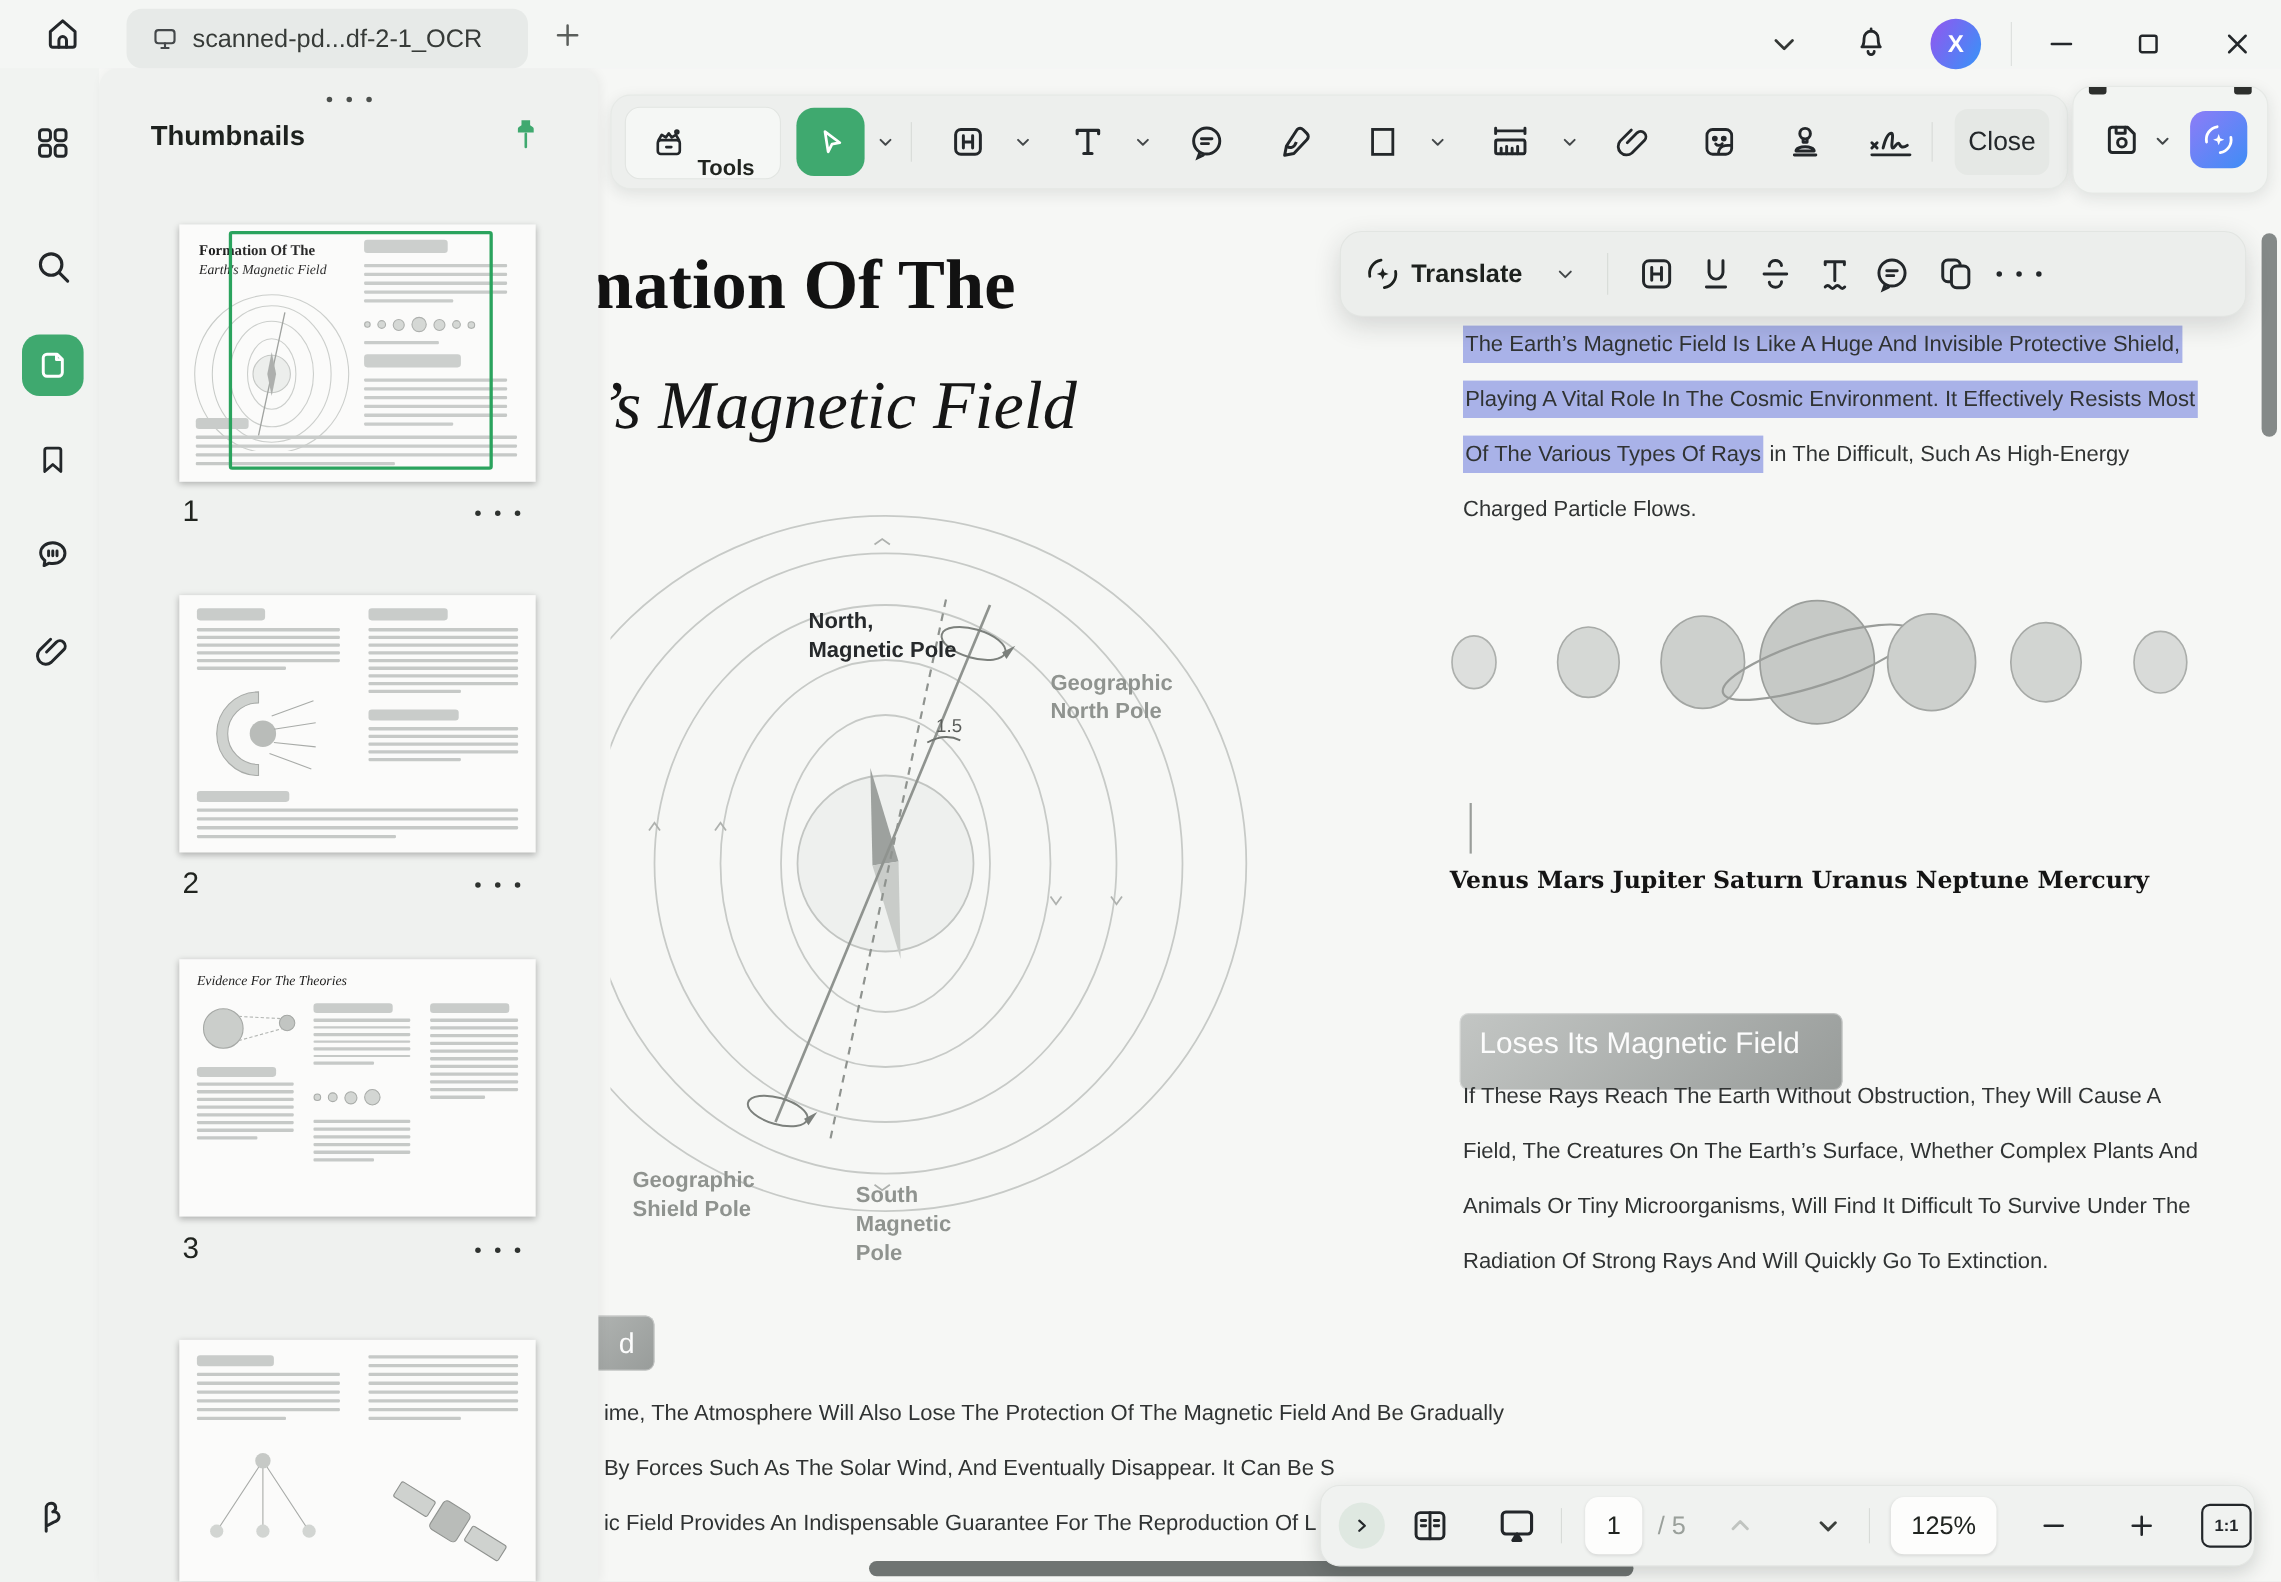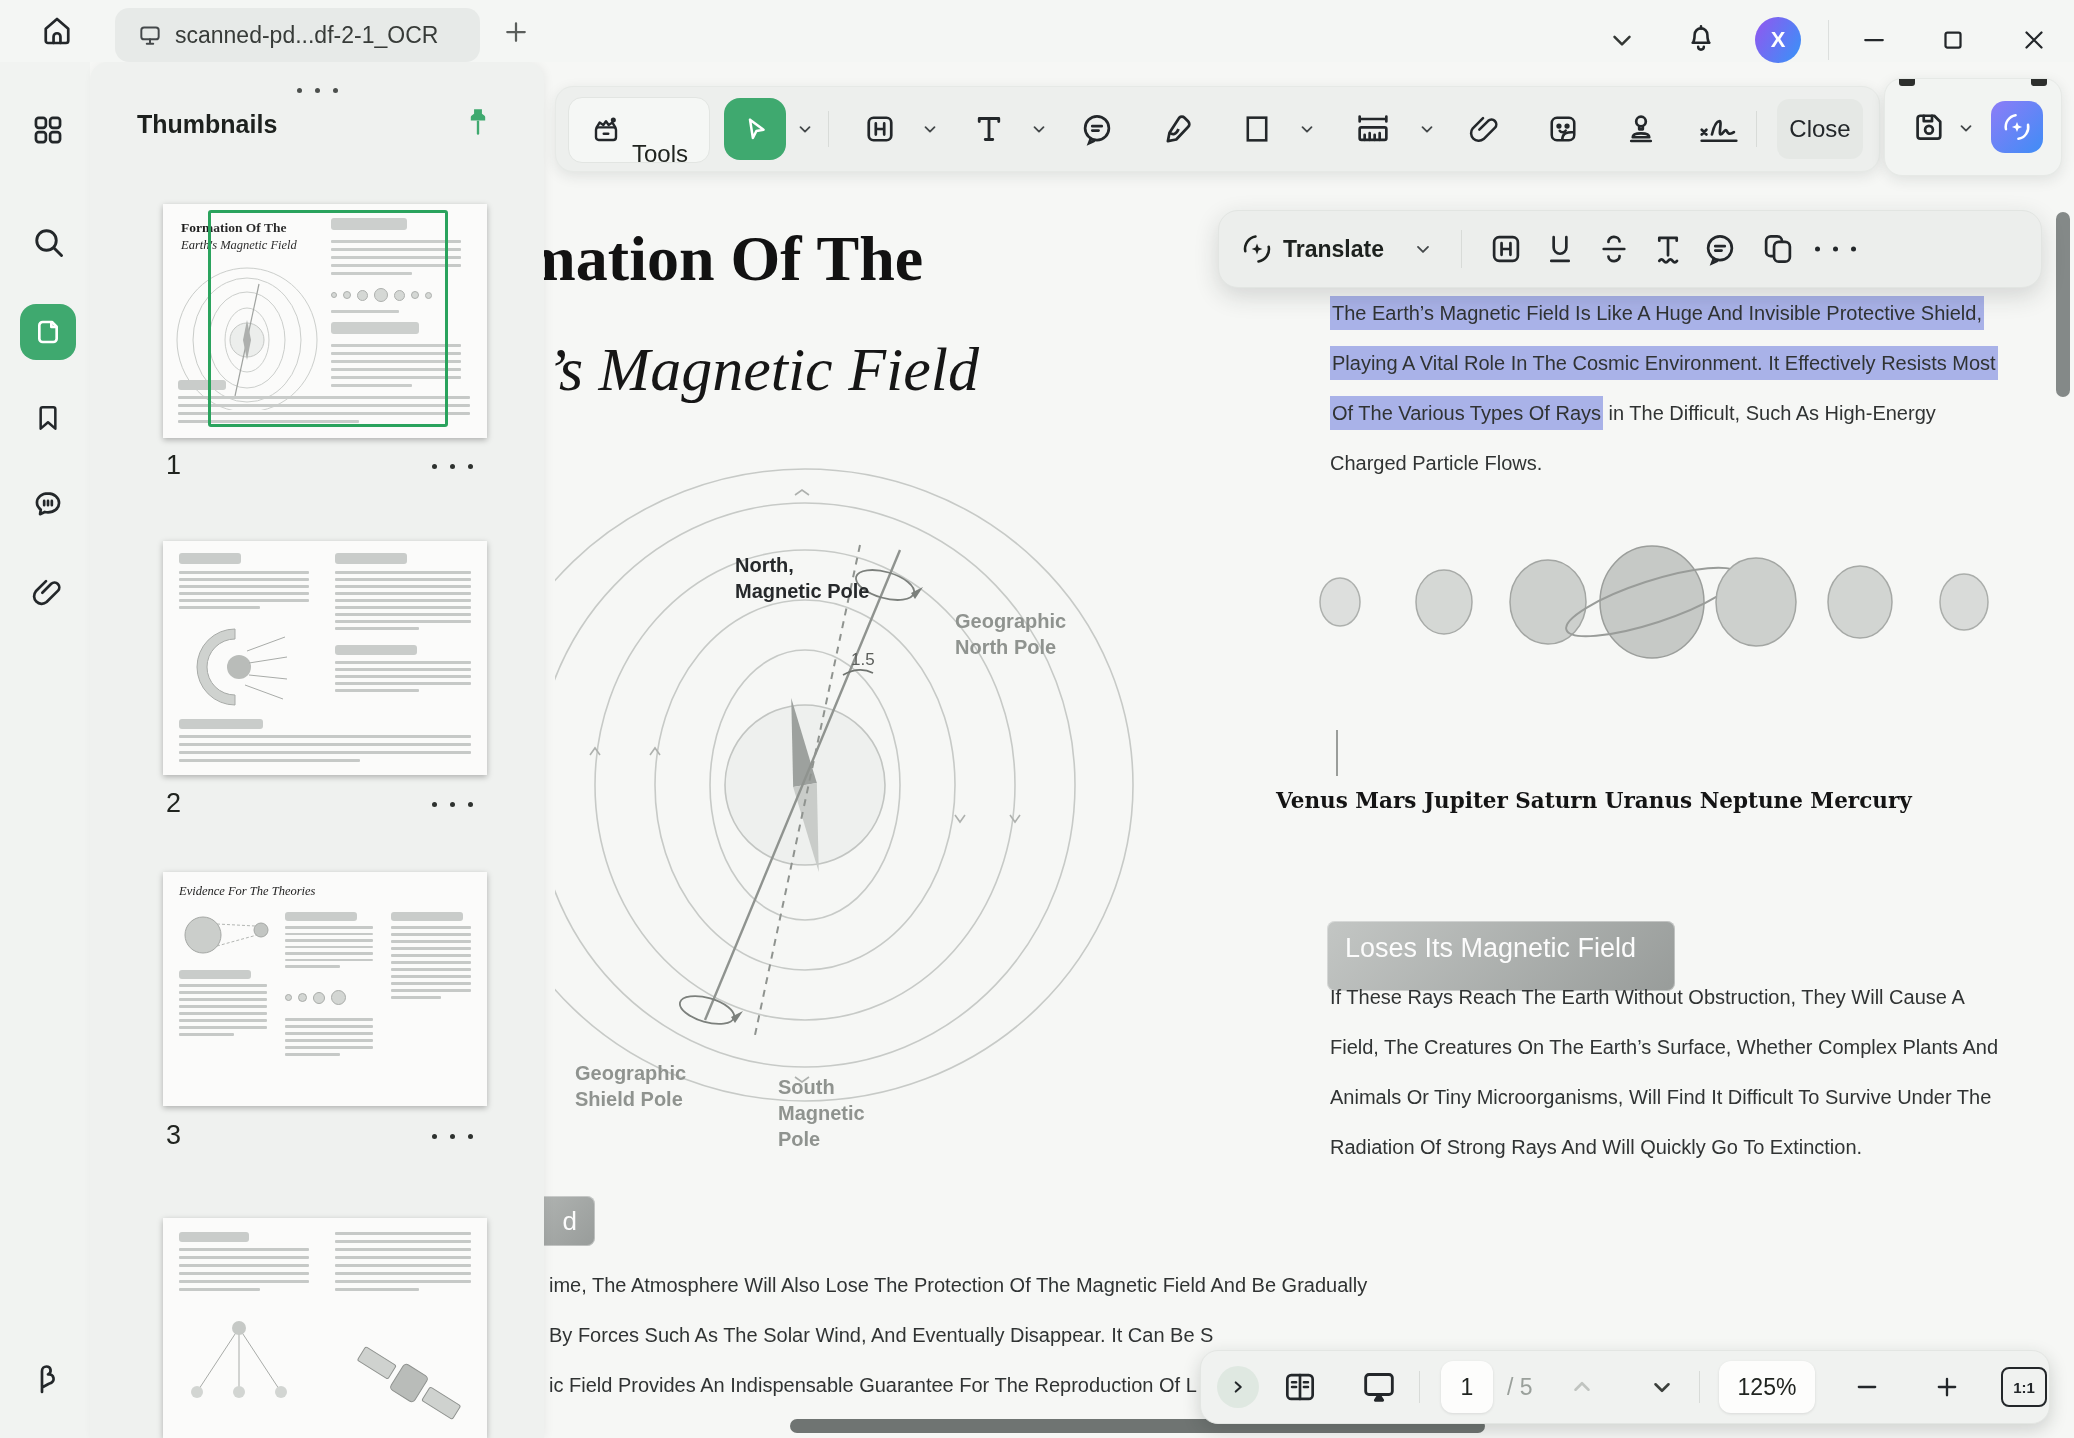--- a/index.html
+++ b/index.html
@@ -36,21 +36,21 @@
   .viewport-rect{position:absolute;border:3.5px solid #2aa35d;border-radius:3px;background:rgba(255,255,255,.06);}
   
   .floatbar{background:#edefed;border-radius:18px;box-shadow:0 4px 14px rgba(30,40,35,.10);border:1px solid #e6e9e6;}
   #maintoolbar{left:555px;top:86px;width:1323px;height:84px;z-index:45;}
   .toolbtn{position:absolute;top:13px;width:58px;height:58px;border-radius:14px;
            display:flex;align-items:center;justify-content:center;}
   .chev{position:absolute;top:50%;transform:translateY(-50%);}
   .sep{position:absolute;top:24px;width:1px;height:36px;background:#d8dbd8;}
   #toolsbtn{left:12px;top:10px;width:140px;height:64px;border-radius:14px;background:#f5f7f5;
             border:1px solid #e2e5e2;display:flex;align-items:center;justify-content:center;gap:10px;}
-  #toolsbtn span{font-size:24px;font-weight:normal;color:#20241f;margin-top:47px;}
+  #toolsbtn span{font-size:20px;font-weight:bold;color:#20241f;margin-top:47px;}
   #selectbtn{left:168px;top:11px;width:62px;height:62px;border-radius:16px;background:#3fa96f;
              display:flex;align-items:center;justify-content:center;}
   #closebtn{left:1221px;top:12px;width:86px;height:60px;border-radius:12px;background:#e5e8e5;
             display:flex;align-items:center;justify-content:center;font-size:24px;color:#23272a;}
   #rightgroup{left:1884px;top:78px;width:176px;height:96px;z-index:45;background:#f2f4f2;}
   .notch{position:absolute;width:16px;height:7px;background:#2d2f2d;border-radius:0 0 3px 3px;top:10px;}
   .aibtn{position:absolute;left:106px;top:22px;width:52px;height:52px;border-radius:14px;
          background:linear-gradient(135deg,#8d7cf7,#3f8df6);display:flex;align-items:center;justify-content:center;}
   
   #selbar{left:1218px;top:210px;width:822px;height:76px;z-index:44;background:#ecEEec;background:#eceeec;
@@ -153,21 +153,21 @@
       <ellipse cx="30" cy="62" rx="20" ry="24" fill="#dddfdd" stroke="#adb0ad" stroke-width="1.5"></ellipse>
       <ellipse cx="134" cy="62" rx="28" ry="32" fill="#d5d8d5" stroke="#a8aba8" stroke-width="1.5"></ellipse>
       <ellipse cx="238" cy="62" rx="38" ry="42" fill="#cdd0cd" stroke="#a3a6a3" stroke-width="1.5"></ellipse>
       <ellipse cx="342" cy="62" rx="52" ry="56" fill="#c6c9c6" stroke="#9b9e9b" stroke-width="1.5"></ellipse>
       <ellipse cx="342" cy="62" rx="90" ry="21" transform="rotate(-18 342 62)" fill="none" stroke="#999c99" stroke-width="2"></ellipse>
       <ellipse cx="446" cy="62" rx="40" ry="44" fill="#cdd0cd" stroke="#a3a6a3" stroke-width="1.5"></ellipse>
       <ellipse cx="550" cy="62" rx="32" ry="36" fill="#d2d5d2" stroke="#a6a9a6" stroke-width="1.5"></ellipse>
       <ellipse cx="654" cy="62" rx="24" ry="28" fill="#d9dbd9" stroke="#abaeab" stroke-width="1.5"></ellipse>
     </svg>
     <div class="abs" style="left:1336px;top:668px;width:2px;height:46px;background:#9a9d9a;"></div>
-    <div class="abs planetnames" style="left:1276px;top:726px;">Venus Mars Jupiter Saturn Uranus Neptune Mercury</div>
+    <div class="abs planetnames" style="left:1318px;top:726px;">Venus Mars Jupiter Saturn Uranus Neptune Mercury</div>
 
     <div class="abs secpill" style="left:1327px;top:859px;width:348px;height:70px;">Loses Its Magnetic Field</div>
 
     <div class="abs" style="left:1330px;top:910px;">
       <div class="docline">If These Rays Reach The Earth Without Obstruction, They Will Cause A</div>
       <div class="docline">Field, The Creatures On The Earth’s Surface, Whether Complex Plants And</div>
       <div class="docline">Animals Or Tiny Microorganisms, Will Find It Difficult To Survive Under The</div>
       <div class="docline">Radiation Of Strong Rays And Will Quickly Go To Extinction.</div>
     </div>
 

